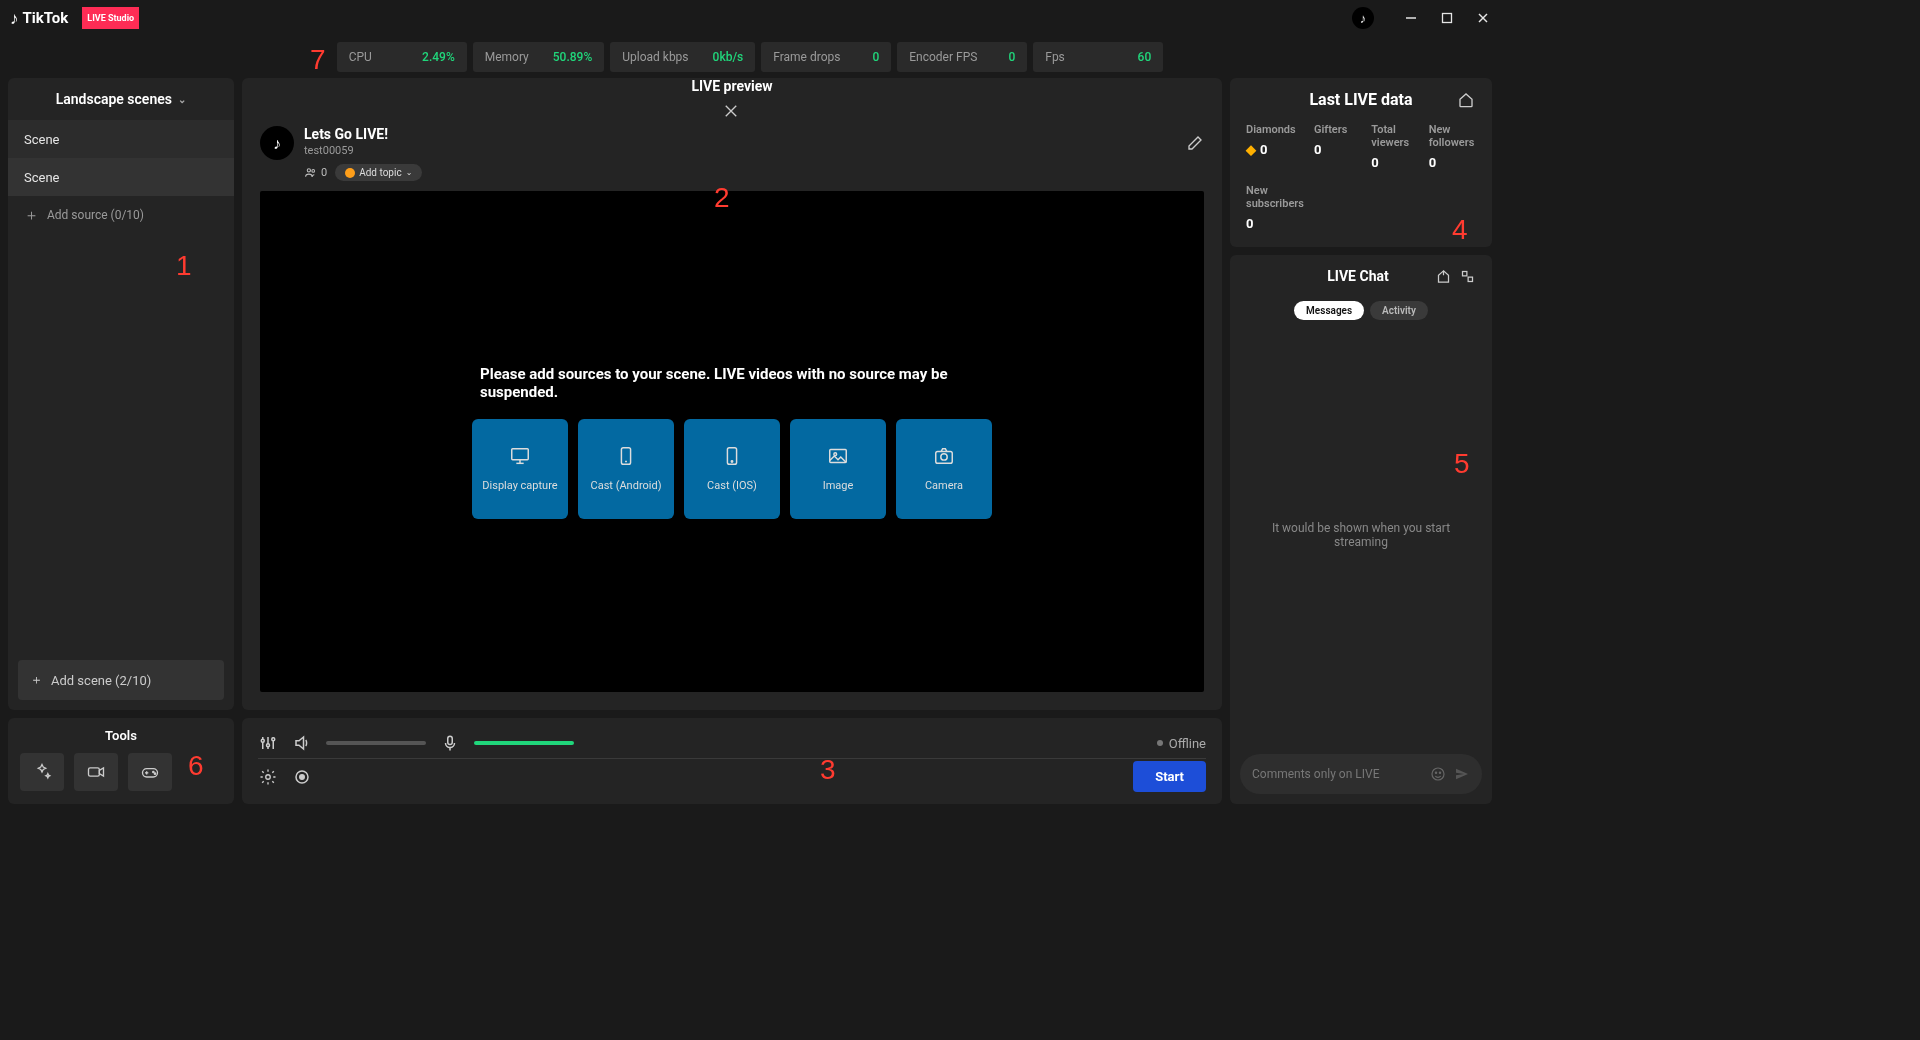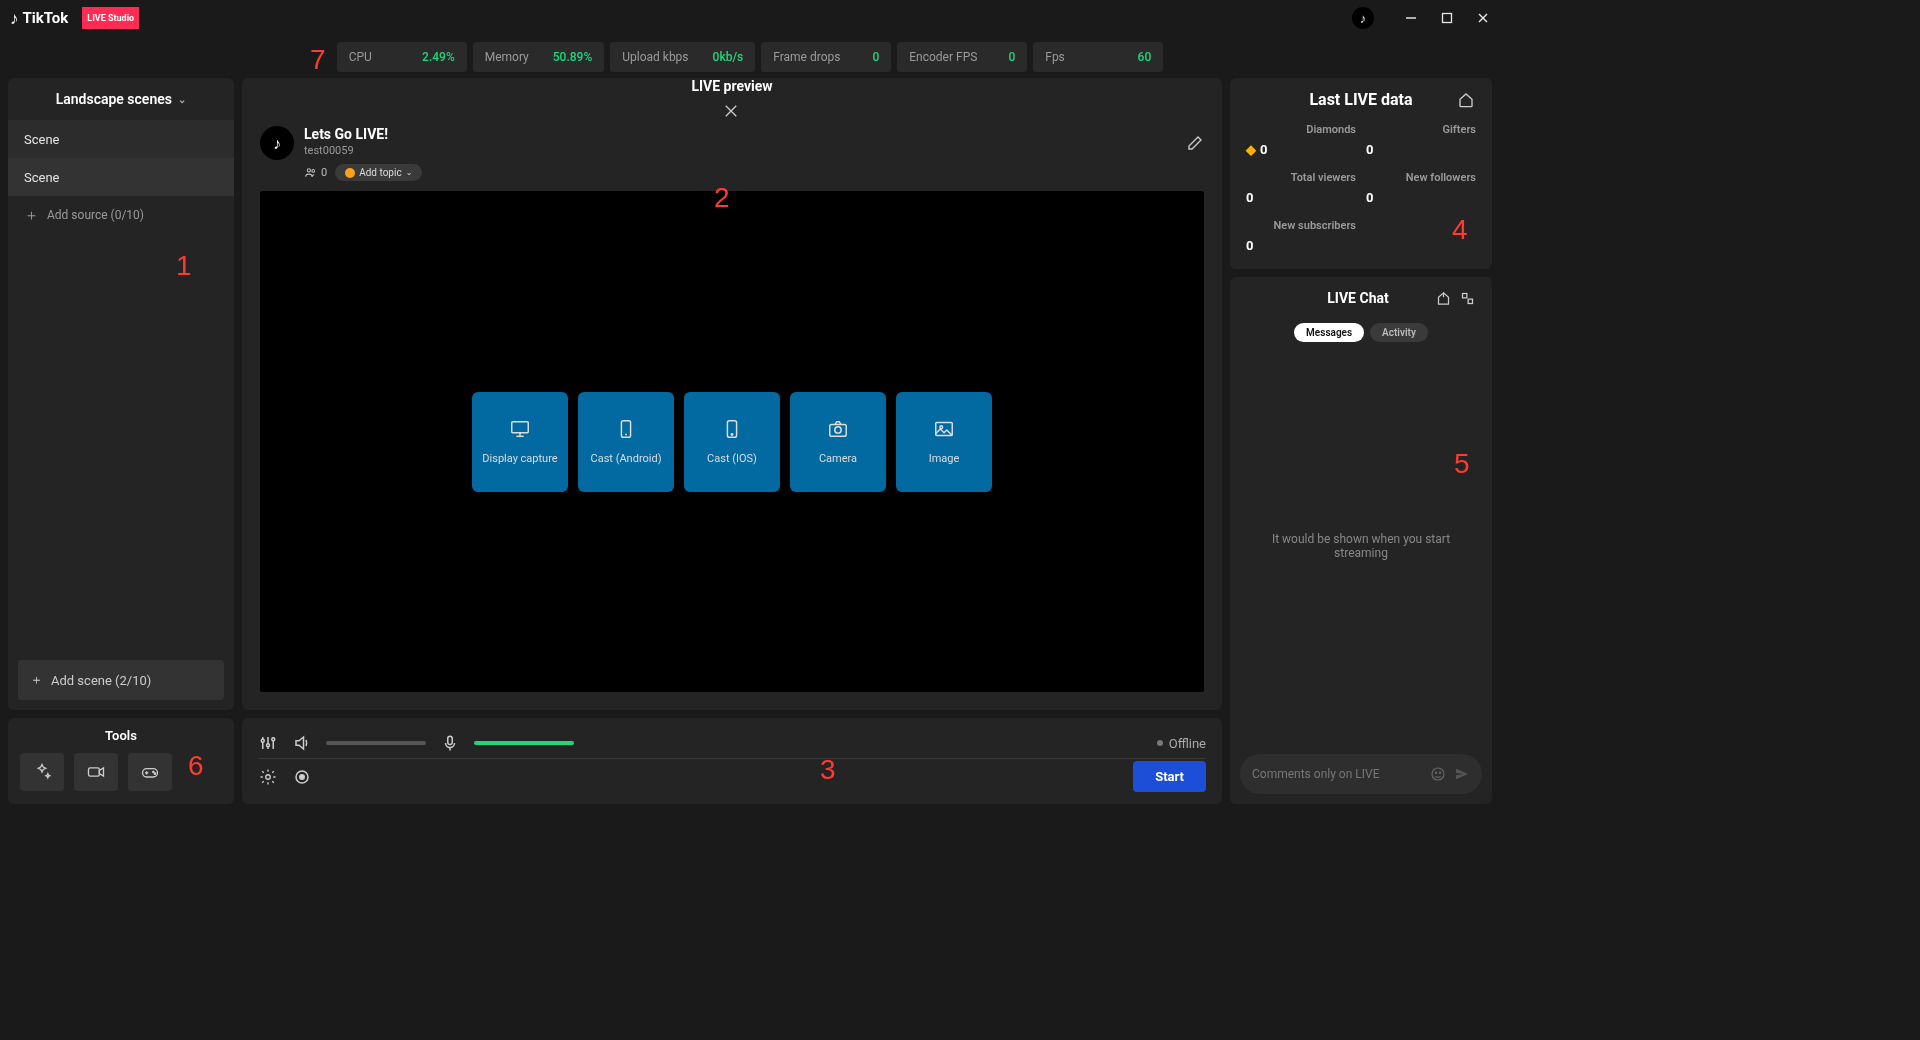--- a/index.html
+++ b/index.html
@@ -62,21 +62,21 @@
 .slider.vol { width: 100px; background: #555; }
 .slider.mic { width: 100px; background: #20d67b; }
 .status { display: flex; align-items: center; gap: 6px; color: #aaa; font-size: 13px; }
 .status .dot { width: 6px; height: 6px; border-radius: 50%; background: #777; }
 .hr { height: 1px; background: #3a3a3a; margin: 2px 0; }
 .start-btn { background: #1d4ed8; color: #fff; font-weight: 700; font-size: 13px; border-radius: 4px; padding: 8px 22px; cursor: pointer; }
 .lastdata-panel { padding: 12px 16px 16px 16px; }
 .lastdata-head { display: flex; align-items: center; }
 .lastdata-head .title { flex: 1; text-align: center; font-weight: 700; font-size: 16px; color: #fff; }
 .lastdata-head .icon { width: 18px; color: #ccc; cursor: pointer; }
-.stats-grid { display: grid; grid-template-columns: 1fr 1fr; gap: 14px 10px; margin-top: 14px; text-align: right; }
+.stats-grid { display: grid; grid-template-columns: 1fr 1fr 1fr 1fr; gap: 14px 10px; margin-top: 14px; }
 .stat-block .slbl { font-size: 11px; color: #9a9a9a; font-weight: 600; }
 .stat-block .sval { font-size: 13px; color: #fff; font-weight: 700; margin-top: 6px; display: flex; align-items: center; gap: 4px;}
 .diamond { color: #ffb000; }
 .chat-panel { flex: 1; display: flex; flex-direction: column; }
 .chat-head { height: 42px; display: flex; align-items: center; padding: 0 14px; }
 .chat-head .title { flex: 1; text-align: center; font-weight: 700; font-size: 14px; color: #fff; }
 .chat-head .icon { width: 18px; color: #ccc; cursor: pointer; margin-left: 6px;}
 .chat-tabs { display: flex; justify-content: center; gap: 6px; padding: 4px 0 6px 0; }
 .chat-tab { background: #3a3a3a; color: #bbb; font-size: 10px; font-weight: 600; border-radius: 11px; padding: 4px 12px; cursor: pointer; }
 .chat-tab.active { background: #fff; color: #111; }
@@ -229,20 +229,21 @@
             </svg>
           <span>0</span>
         </div>
         <div class="add-topic">
           <span class="dot"></span>
           <span>Add topic</span>
           <span style="font-size:8px">⌄</span>
         </div>
       </div>
       <div class="preview-canvas">
+        <div class="msg">Please add sources to your scene. LIVE videos with no source may be suspended.</div>
         <div class="source-cards">
           <div class="source-card">
               <span class="icon">
                 <svg width="22" height="22" viewBox="0 0 24 24" fill="none" stroke="currentColor" stroke-width="1.6">
                   <rect x="3" y="4" width="18" height="12" rx="1"></rect>
                   <line x1="8" y1="20" x2="16" y2="20"></line>
                   <line x1="12" y1="16" x2="12" y2="20"></line>
                 </svg>
               </span>
               <span>Display capture</span>
@@ -261,36 +262,36 @@
                 <svg width="22" height="22" viewBox="0 0 24 24" fill="none" stroke="currentColor" stroke-width="1.6">
                   <rect x="7" y="3" width="10" height="18" rx="2"></rect>
                   <circle cx="12" cy="18" r="0.8" fill="currentColor"></circle>
                 </svg>
               </span>
               <span>Cast (IOS)</span>
             </div>
           <div class="source-card">
               <span class="icon">
                 <svg width="22" height="22" viewBox="0 0 24 24" fill="none" stroke="currentColor" stroke-width="1.6">
+                  <rect x="3" y="5" width="18" height="14" rx="1"></rect>
+                  <circle cx="9" cy="10" r="1.5"></circle>
+                  <path d="M3 17l5-5 4 4 3-3 6 6"></path>
+                </svg>
+              </span>
+              <span>Image</span>
+            </div>
+          <div class="source-card">
+              <span class="icon">
+                <svg width="22" height="22" viewBox="0 0 24 24" fill="none" stroke="currentColor" stroke-width="1.6">
                   <rect x="3" y="7" width="18" height="13" rx="2"></rect>
                   <path d="M9 7l1.5-3h3L15 7"></path>
                   <circle cx="12" cy="13" r="3.5"></circle>
                 </svg>
               </span>
               <span>Camera</span>
-            </div>
-          <div class="source-card">
-              <span class="icon">
-                <svg width="22" height="22" viewBox="0 0 24 24" fill="none" stroke="currentColor" stroke-width="1.6">
-                  <rect x="3" y="5" width="18" height="14" rx="1"></rect>
-                  <circle cx="9" cy="10" r="1.5"></circle>
-                  <path d="M3 17l5-5 4 4 3-3 6 6"></path>
-                </svg>
-              </span>
-              <span>Image</span>
             </div>
         </div>
       </div>
     </div>
 
     <div class="panel bottombar">
       <div class="bb-row">
         <div class="iconbtn">
             <svg width="18" height="18" viewBox="0 0 24 24" fill="none" stroke="currentColor" stroke-width="2">
               <line x1="5" y1="4" x2="5" y2="20"></line>

